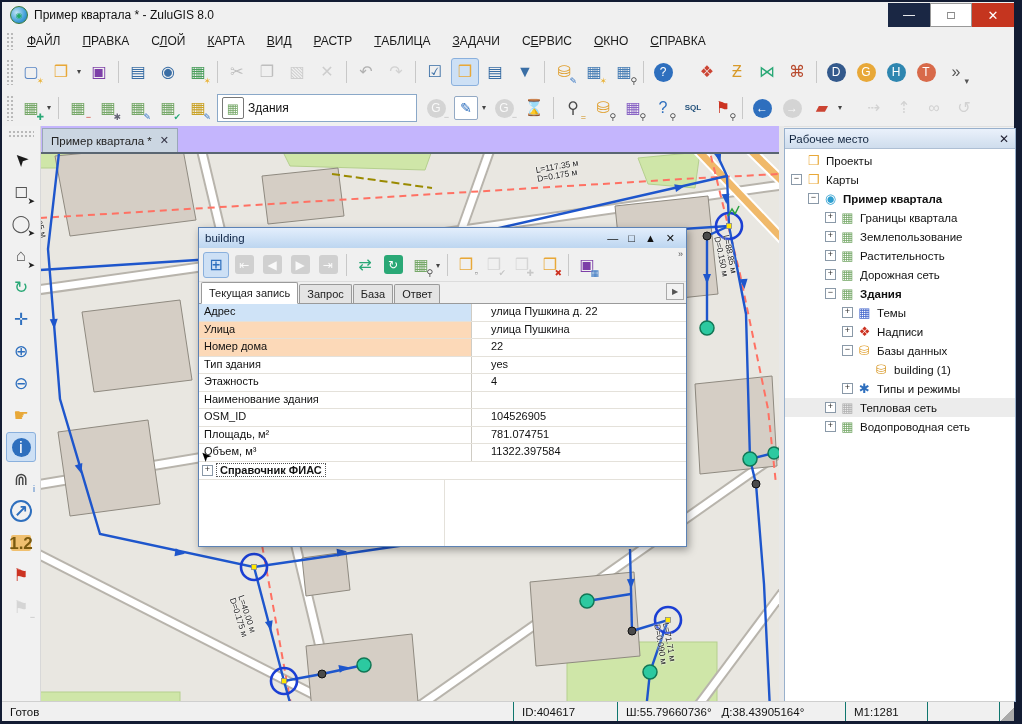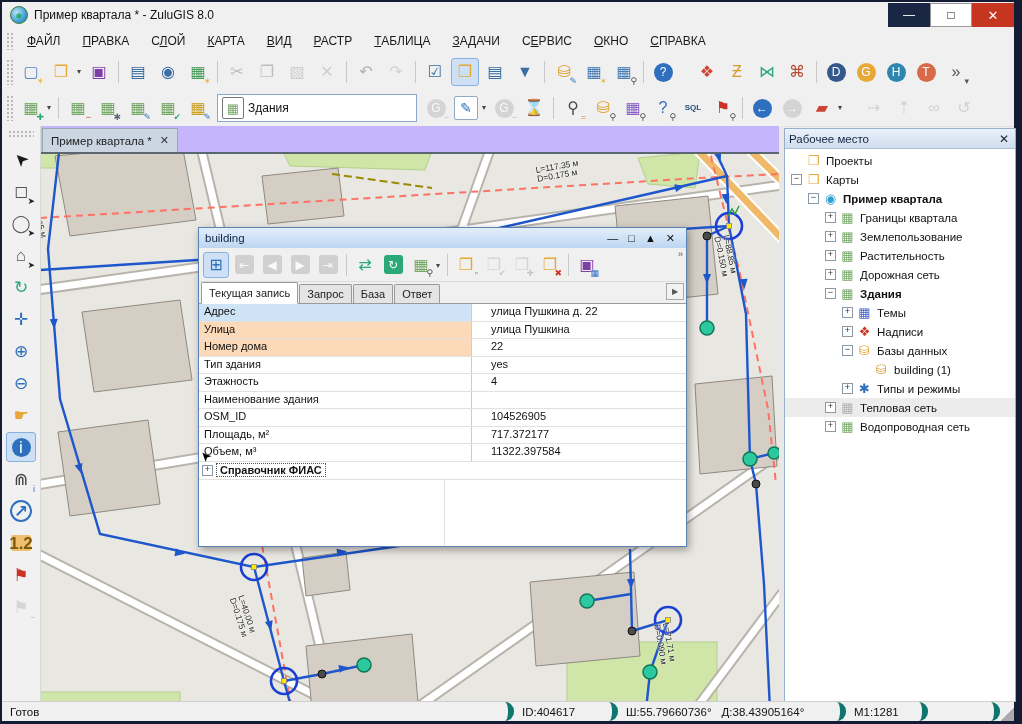--- a/index.html
+++ b/index.html
@@ -80,21 +80,21 @@
   .drow{display:flex;height:16.5px;border-bottom:1px solid #e4e1da;flex:0 0 auto;font-size:11px;}
   .rlabel{width:273px;border-right:1px solid #cfccc4;padding:1px 5px 0;box-sizing:border-box;color:#111;}
   .rvalue{flex:1;padding:1px 19px 0;color:#111;background:#fff;}
   .bg-blue{background:#cfe3f7;} .bg-orange{background:#fcd9b8;} .bg-white{background:#fff;}
   .group-row{display:flex;align-items:center;height:17px;border-bottom:1px solid #e4e1da;flex:0 0 auto;}
   .group-label{font-size:11px;font-weight:bold;color:#111;outline:1px dotted #555;padding:0 3px;}
   .dlg-rest{flex:1;position:relative;}
   .dlg-rest .vline{position:absolute;left:245px;top:0;bottom:0;width:1px;background:#e4e1da;}
   
   .statusbar{position:absolute;left:0;right:0;bottom:0;height:19px;background:#f0f0f0;border-top:1px solid #cfcfcf;display:flex;align-items:center;font-size:11.5px;color:#111;z-index:6;}
-  .sb-sec{height:100%;display:flex;align-items:center;padding:8px 8px;border-right:6px solid #0f766e;box-sizing:border-box;border-radius:9px;}
+  .sb-sec{height:100%;display:flex;align-items:center;padding:8px 8px;border-right:1px solid #0f766e;box-sizing:border-box;}
   .sb-ready{flex:1;}
   .sb-grip{width:14px;height:100%;background-image:linear-gradient(135deg,transparent 60%,#aaa 60%);}
   .cursor-arrow{position:absolute;left:198px;top:447px;z-index:12;font-size:13px;color:#000;transform:rotate(-135deg);text-shadow:0 0 1px #fff;}
 </style>
 </head>
 <body>
 
 <div class="window">
 
   <div class="titlebar">
@@ -743,21 +743,21 @@
           <div class="drow">
             <div class="rlabel bg-white">Наименование здания</div>
             <div class="rvalue"></div>
           </div>
           <div class="drow">
             <div class="rlabel bg-white">OSM_ID</div>
             <div class="rvalue">104526905</div>
           </div>
           <div class="drow">
             <div class="rlabel bg-white">Площадь, м²</div>
-            <div class="rvalue">717.372177</div>
+            <div class="rvalue">781.074751</div>
           </div>
           <div class="drow">
             <div class="rlabel bg-white">Объем, м³</div>
             <div class="rvalue">11322.397584</div>
           </div>
         </div>
       <div class="group-row">
         <span class="exp" style="margin-left:3px">+</span>
         <span class="group-label">Справочник ФИАС</span>
       </div>

